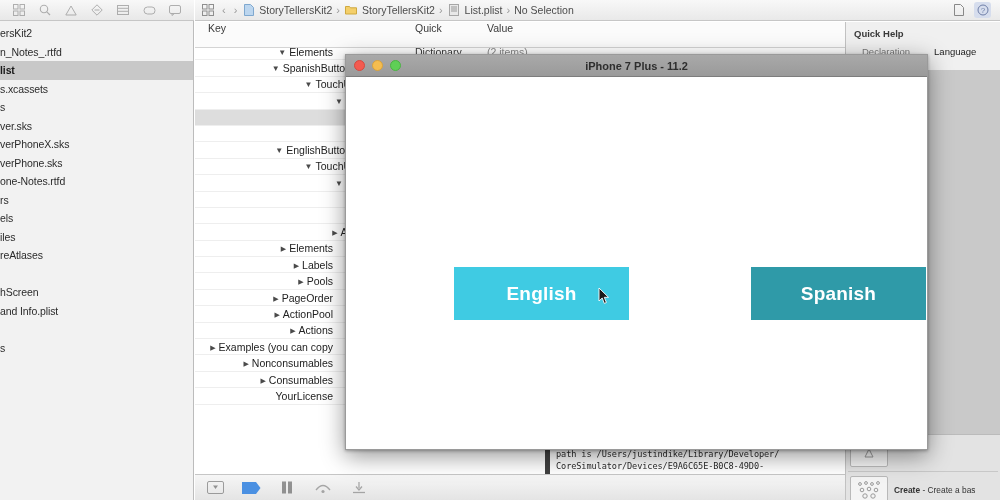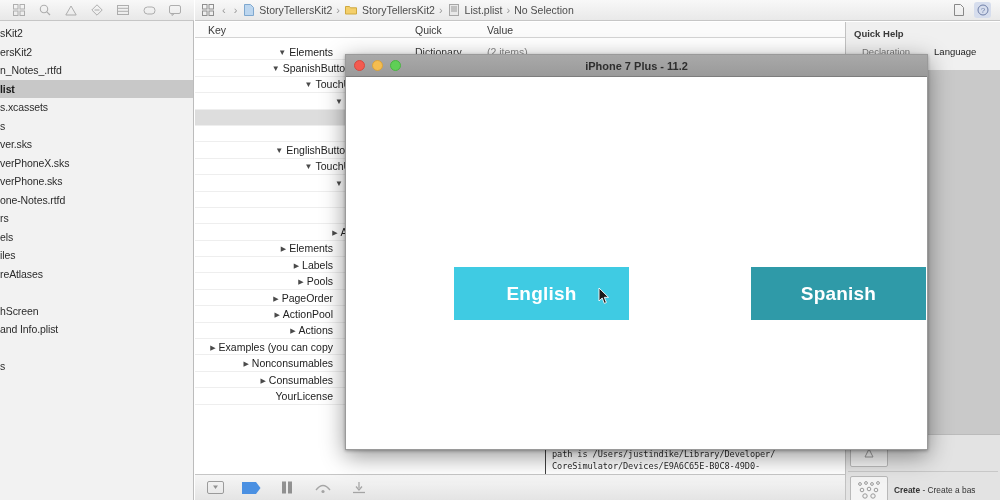--- a/index.html
+++ b/index.html
@@ -61,21 +61,21 @@
   .jb-right { display: flex; align-items: center; gap: 7px; padding-right: 4px; }
   .jb-rico { width: 17px; height: 16px; display: flex; align-items: center; justify-content: center; border-radius: 3px; }
   .jb-rico.active { background: #d6dded; }
 
   
   .plist {
     position: absolute; left: 0; top: 22px; right: 0; bottom: 0;
     background: #fff;
   }
   .plist-head {
-    height: 16px; display: flex; align-items: center;
+    height: 26px; display: flex; align-items: flex-start;
     border-bottom: 1px solid #d4d4d4;
     background: #fbfbfb;
     font-size: 10.5px; color: #3a3a3a;
   }
   .col-key { width: 220px; padding-left: 13px; }
   .col-type { width: 72px; }
   .col-value { flex: 1; }
   .plist-body { position: absolute; left: 0; top: 22px; right: 0; bottom: 0; }
   .prow {
     height: 16.4px; display: flex; align-items: center;
@@ -100,21 +100,21 @@
   .dbg-ico.blue { opacity: 1; }
 
   
   .console {
     position: absolute; left: 350px; right: 155px; bottom: 0; height: 56px;
     background: #ffffff;
     font-family: "DejaVu Sans Mono", monospace;
     font-size: 8.6px; line-height: 12.2px;
     color: #2a2a2a; letter-spacing: -0.1px;
     padding: 4px 6px 0 6px; overflow: hidden;
-    border-left: 1px solid #404040;
+    border-left: 5px solid #404040;
   }
 
   
   .inspector {
     position: absolute; right: 0; top: 22px; width: 155px; bottom: 0;
     background: #f0f0f0; border-left: 1px solid #c2c2c2;
   }
   .qh-title { font-size: 9.5px; font-weight: bold; color: #3a3a3a; padding: 6px 0 0 8px; }
   .qh-row { display: flex; gap: 24px; font-size: 9.5px; color: #555; padding: 7px 0 0 16px; }
   .qh-row .lbl { color: #777; }
@@ -217,21 +217,20 @@
           </svg>
       </span>
       <span class="nav-ico">
         <svg width="12" height="11" viewBox="0 0 12 11">
             <rect x="0.5" y="0.5" width="11" height="8" rx="1.5" fill="none" stroke="#777"></rect>
             <path d="M3 8.5 L3 10.5 L5.5 8.5" fill="none" stroke="#777"></path>
           </svg>
       </span>
     </div>
     <div class="nav-filelist" id="file-list">
-        <div class="file-row">sKit2</div>
         <div class="file-row">ersKit2</div>
         <div class="file-row">n_Notes_.rtfd</div>
         <div class="file-row sel">list</div>
         <div class="file-row">s.xcassets</div>
         <div class="file-row">s</div>
         <div class="file-row">ver.sks</div>
         <div class="file-row">verPhoneX.sks</div>
         <div class="file-row">verPhone.sks</div>
         <div class="file-row">one-Notes.rtfd</div>
         <div class="file-row">rs</div>

